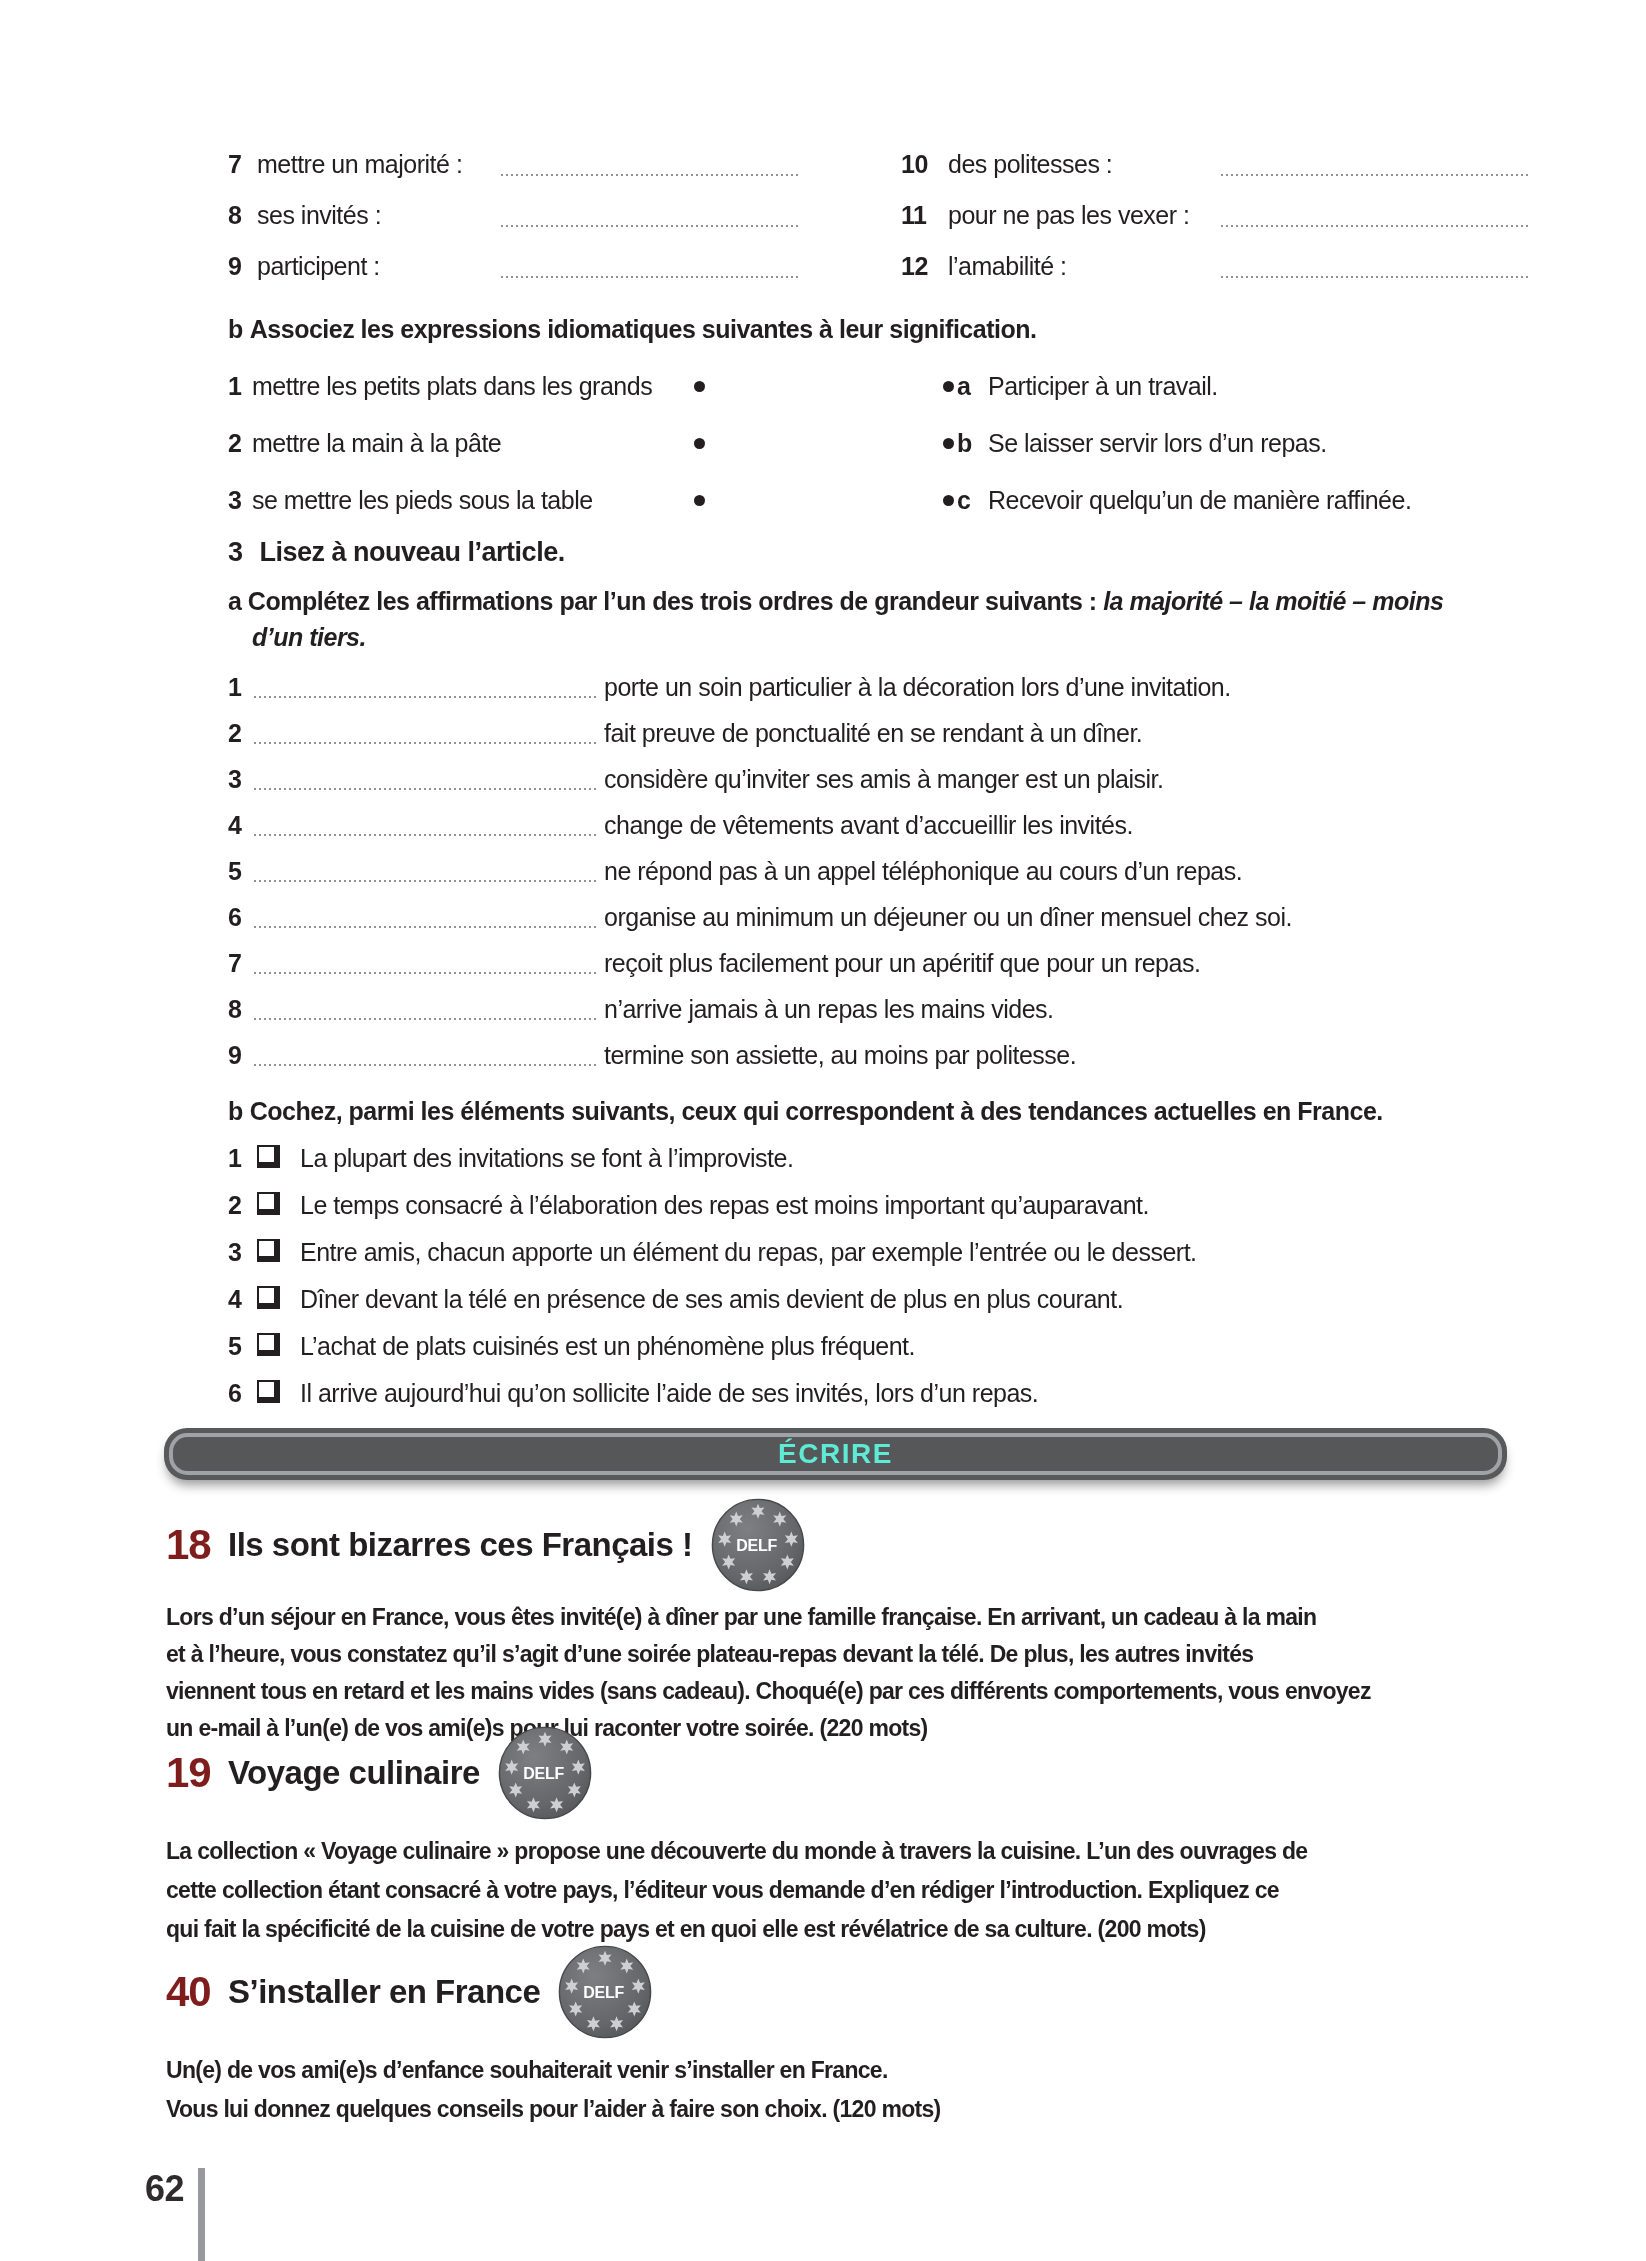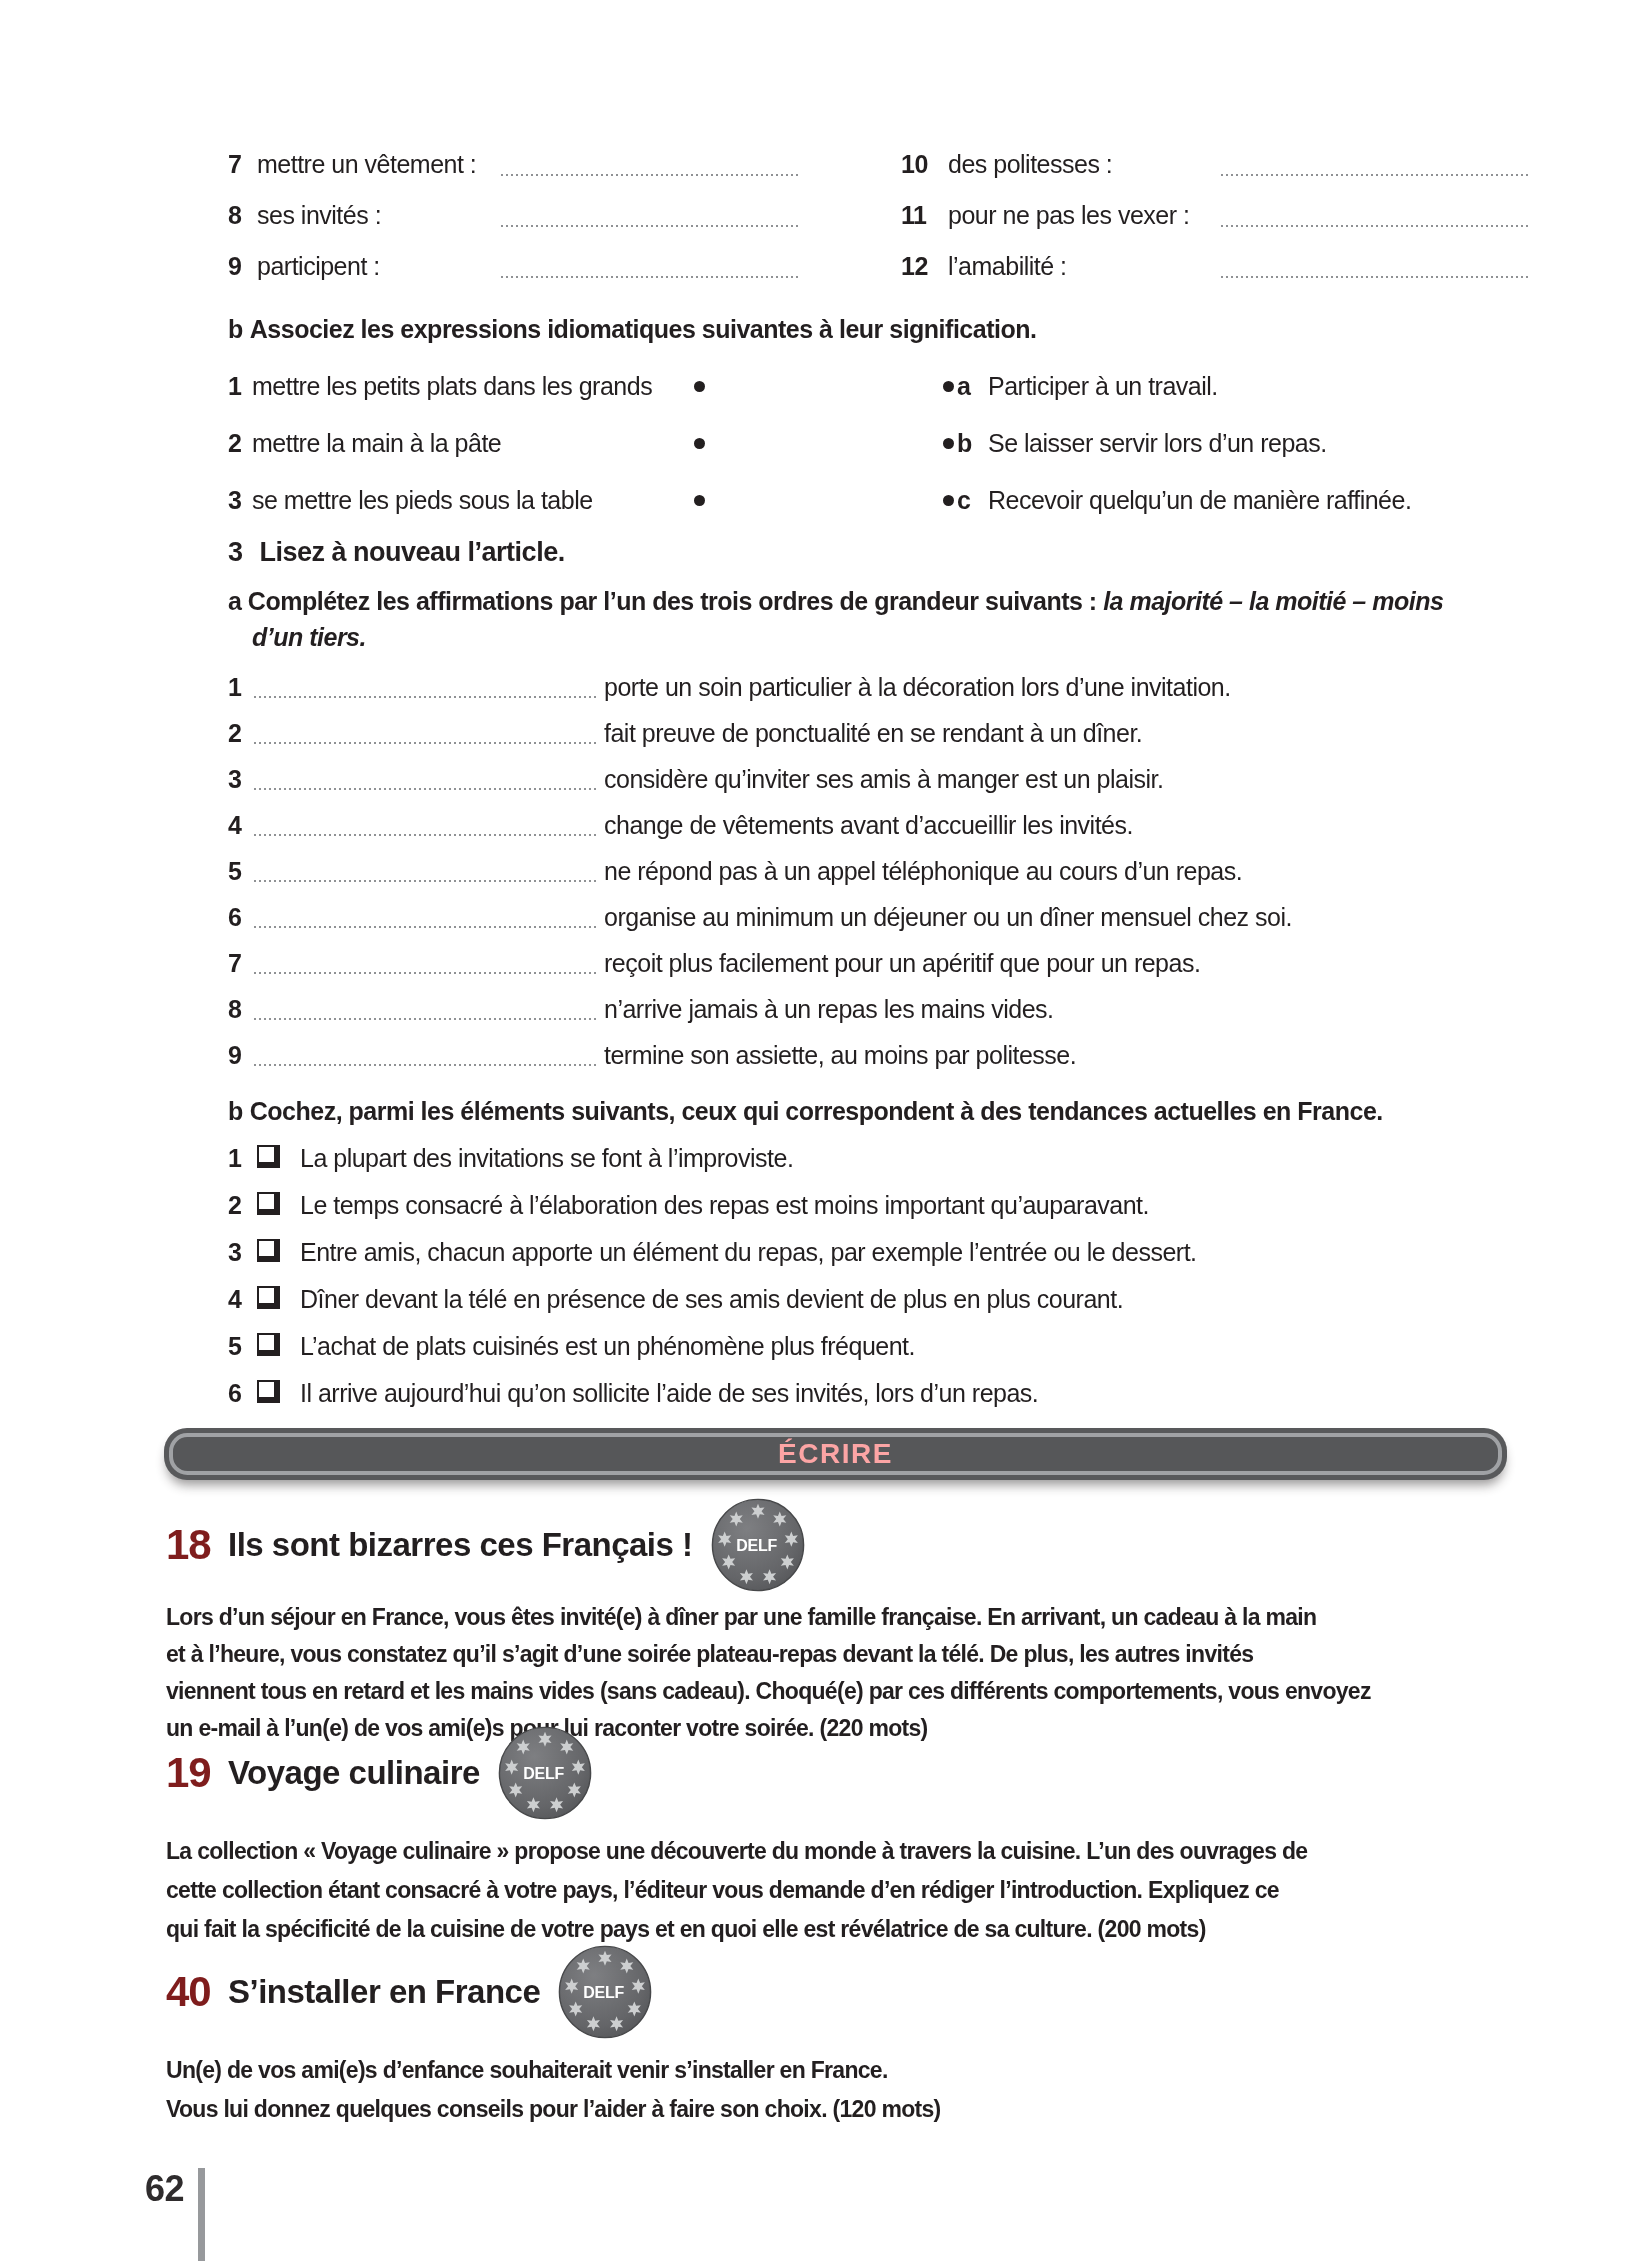--- a/index.html
+++ b/index.html
@@ -62,21 +62,21 @@
                background:#fff; border:2.5px solid #231f20;
                border-right-width:6.5px; border-bottom-width:6.5px; }
   .crow .txt { flex:1; }
 
   
   #ecrire { left:164px; top:1428px; width:1343px; background:#58595b;
             border-radius:23px; padding:5px;
             box-shadow:0 8px 11px -3px rgba(35,31,32,0.45); }
   #ecrire .inner { border:4.5px solid #a0a2a5; border-radius:18.4px; background:#565759;
                    height:42px; display:flex; align-items:center; justify-content:center; }
-  #ecrire .label { color:#fca5a5; font-weight:700; font-size:28px; letter-spacing:1.5px;text-align:right; }
+  #ecrire .label { color:#5eead4; font-weight:700; font-size:28px; letter-spacing:1.5px;text-align:right; }
 
   
   .wex { left:166px; width:1363px; }
   .title-row { display:flex; align-items:center; height:89px; }
   .title-row .exnum { color:#7f1d1d; font-weight:700; font-size:42px; width:62px;
                       letter-spacing:-1px; flex:0 0 auto; }
   .title-row .extitle { font-weight:700; font-size:33px; letter-spacing:-0.5px; }
   .badge { flex:0 0 auto; margin-left:18px; }
   .wex .para { margin-top:10px; font-weight:700; font-size:23px;
                line-height:37px; letter-spacing:-0.7px; white-space:pre-line; width:1256px; }
@@ -86,21 +86,21 @@
   #pagenum { left:145px; top:2168px; font-size:36px; font-weight:700; color:#2f2c2d; }
   #footbar { left:198px; top:2168px; width:7.4px; height:93px; background:#97999c; }
 </style>
 </head>
 <body>
 
 <div id="vocab" class="abs">
   <div>
     <div class="vrow">
       <span class="num">7</span>
-      <span class="lbl">mettre un vêtement :</span>
+      <span class="lbl">mettre un majorité :</span>
       <span class="dots"></span>
     </div>
     <div class="vrow">
       <span class="num">8</span>
       <span class="lbl">ses invités :</span>
       <span class="dots"></span>
     </div>
     <div class="vrow">
       <span class="num">9</span>
       <span class="lbl">participent :</span>

